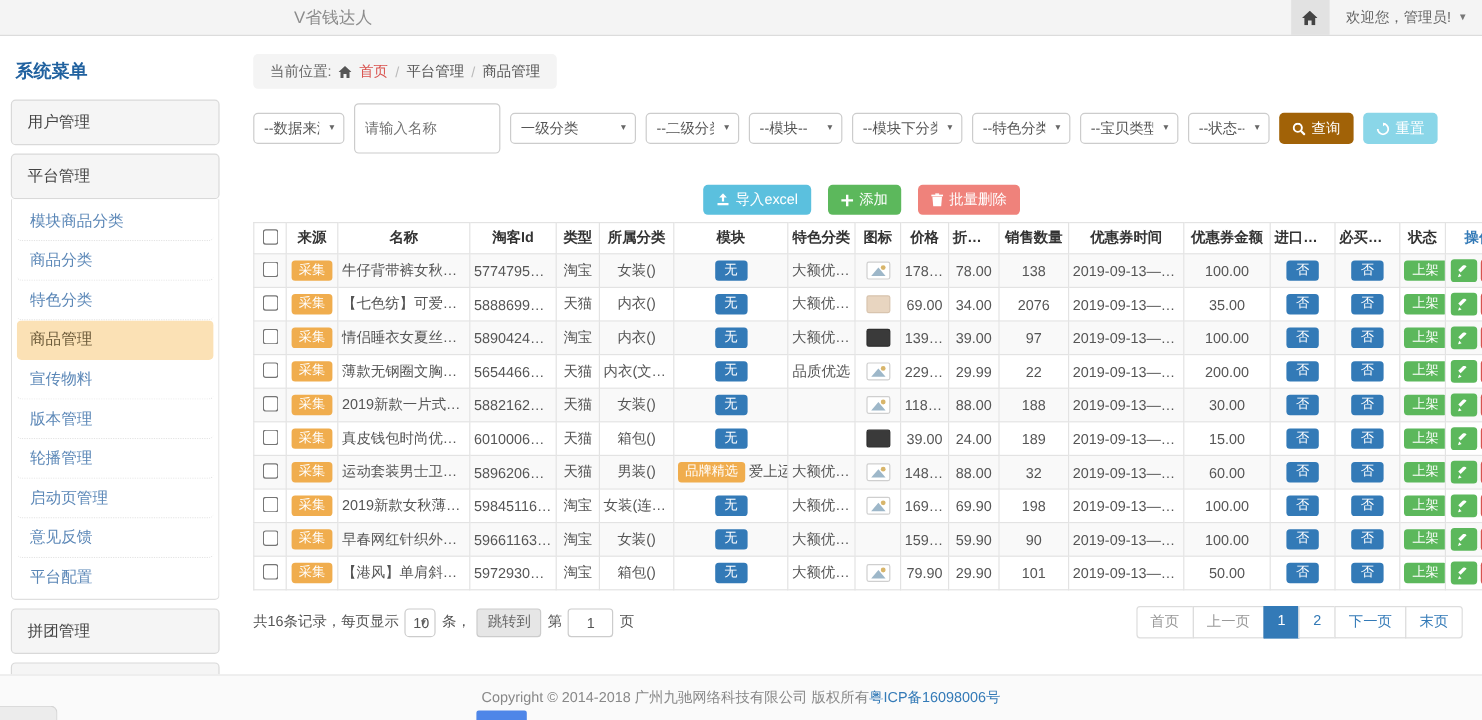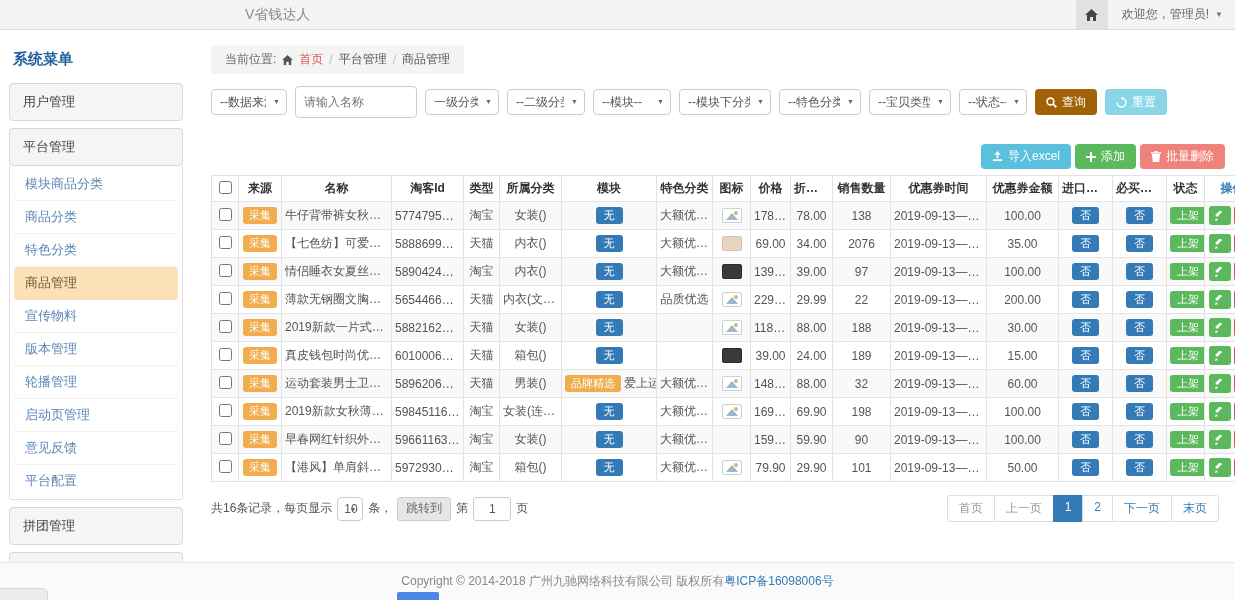--- a/index.html
+++ b/index.html
@@ -39,31 +39,31 @@
   .breadcrumb .sep { color:#bbb; }
   .crumb-home { color:#d9534f; cursor:pointer; }
   .crumb-link { color:#555; cursor:pointer; }
 
   .filter-bar { display:flex; align-items:center; gap:8px; margin-top:12px; flex-wrap:nowrap; }
   .selwrap { position:relative; display:inline-block; }
   .selwrap select { appearance:none; -webkit-appearance:none; border:1px solid #ccc; border-radius:4px;
     background:#fff; height:26px; font-size:12px; color:#555; padding:0 20px 0 8px;
     font-family:inherit; cursor:pointer; }
   .selwrap::after { content:"▼"; position:absolute; right:7px; top:9px; font-size:7px; color:#666; pointer-events:none; }
-  .txt-input { border:1px solid #ccc; border-radius:4px; height:32px; width:122px; padding:0 8px;
+  .txt-input { border:1px solid #ccc; border-radius:4px; height:42px; width:122px; padding:0 8px;
     font-size:12px; color:#555; font-family:inherit; }
   .btn { border:none; border-radius:4px; height:26px; padding:0 11px; font-size:12px; color:#fff;
     cursor:pointer; display:inline-flex; align-items:center; gap:5px; font-family:inherit; }
   .btn-primary { background:#a16207; }
   .btn-reset { background:#8ad6e8; }
   .btn-info { background:#5bc0de; }
   .btn-success { background:#5cb85c; }
   .btn-danger-light { background:#ef827b; }
 
-  .actions { display:flex; justify-content:flex-end; gap:4px; margin-top:26px; }
+  .actions { display:flex; justify-content:center; gap:14px; margin-top:26px; }
   .actions .btn { height:25px; }
 
   
   table { width:100%; border-collapse:collapse; margin-top:6px; table-layout:fixed; }
   th,td { border:1px solid #e3e3e3; text-align:center; padding:4px 3px; font-size:12px;
     overflow:hidden; white-space:nowrap; text-overflow:ellipsis; height:26px; }
   th { color:#333; font-weight:bold; background:#fff; }
   th.op-col { color:#337ab7; }
   tbody tr:nth-child(odd) { background:#f9f9f9; }
   tbody tr:nth-child(even) { background:#fff; }
@@ -174,21 +174,21 @@
         <span class="sep">/</span>
         <span class="crumb-link">平台管理</span>
         <span class="sep">/</span>
         <span class="crumb-link">商品管理</span>
       </div>
 
       <div class="filter-bar">
         <span id="filter-controls" style="display:flex;gap:8px;align-items:center;">
             <span class="selwrap"><select style="width: 76px;"><option>--数据来源--</option></select></span>
             <input class="txt-input" placeholder="请输入名称" style="">
-            <span class="selwrap"><select style="width: 74px; font-family: Liberation Serif, serif;"><option>一级分类</option></select></span>
+            <span class="selwrap"><select style="width: 105px; font-family: Liberation Serif, serif;"><option>一级分类</option></select></span>
             <span class="selwrap"><select style="width: 78px;"><option>--二级分类--</option></select></span>
             <span class="selwrap"><select style="width: 78px;"><option>--模块--</option></select></span>
             <span class="selwrap"><select style="width: 92px;"><option>--模块下分类--</option></select></span>
             <span class="selwrap"><select style="width: 82px;"><option>--特色分类--</option></select></span>
             <span class="selwrap"><select style="width: 82px;"><option>--宝贝类型--</option></select></span>
             <span class="selwrap"><select style="width: 68px;"><option>--状态--</option></select></span>
           </span>
         <button class="btn btn-primary">
           <span>
             <svg width="11" height="11" viewBox="0 0 11 11">

